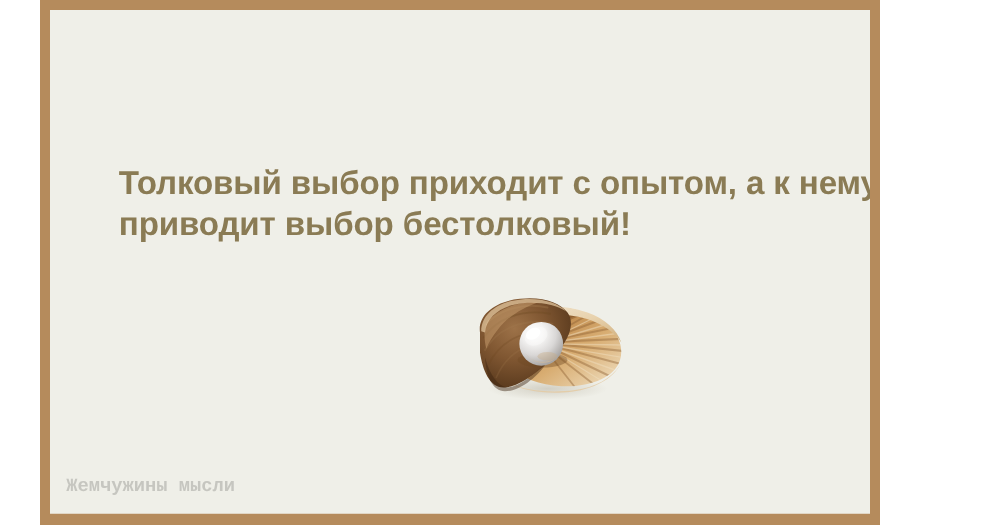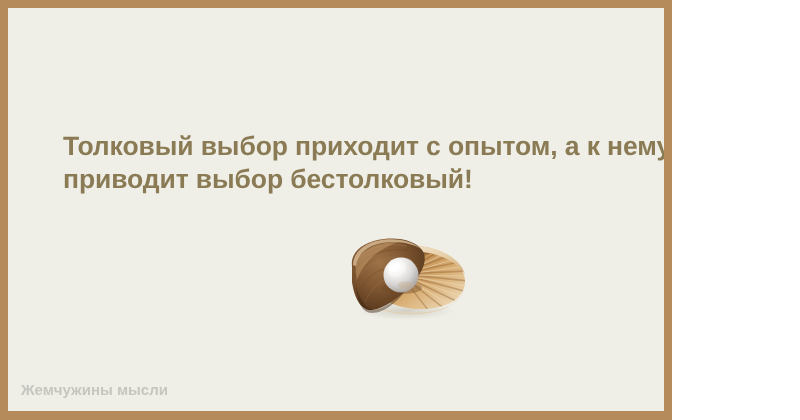--- a/index.html
+++ b/index.html
@@ -11,20 +11,21 @@
     font-family: "Liberation Sans", "DejaVu Sans", sans-serif;
   }
 
   #card {
     position: relative;
     width: 672px;
     height: 420px;
     box-sizing: border-box;
     background: #b58b5c;
     overflow: hidden;
+    margin-left: 32px;
   }
 
   
   #page {
     position: absolute;
     left: 8px;
     top: 8px;
     right: 8px;
     bottom: 9px;
     background: #efefe8;
@@ -60,20 +61,21 @@
     height: 92px;
   }
 
   
   #footer {
     position: absolute;
     left: 0;
     right: 0;
     bottom: 10px;
     height: 22px;
+    font-family: Liberation Mono, monospace;
   }
   .footer-text {
     position: absolute;
     font-size: 15px;
     font-weight: bold;
     color: #c6c6c0;
     line-height: 22px;
     white-space: nowrap;
   }
   #brand-label  { left: 13px; }

